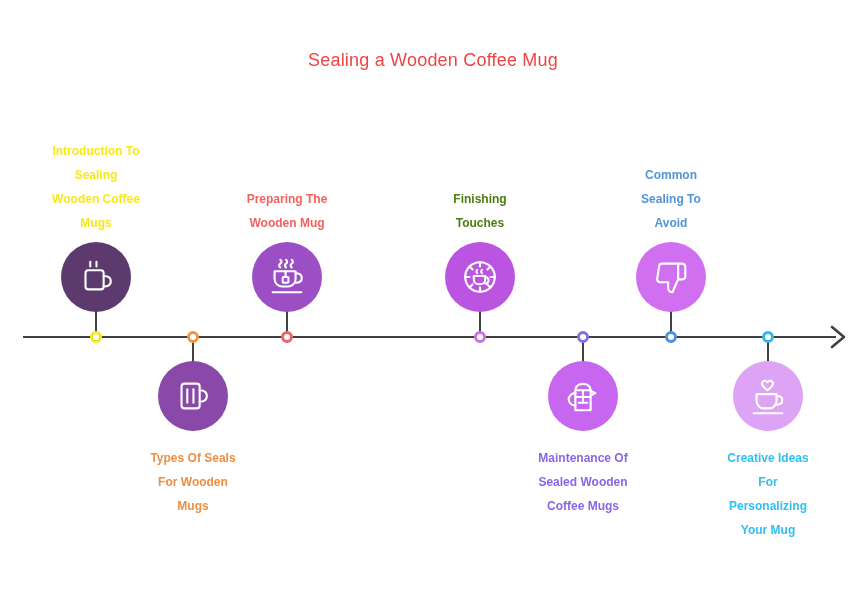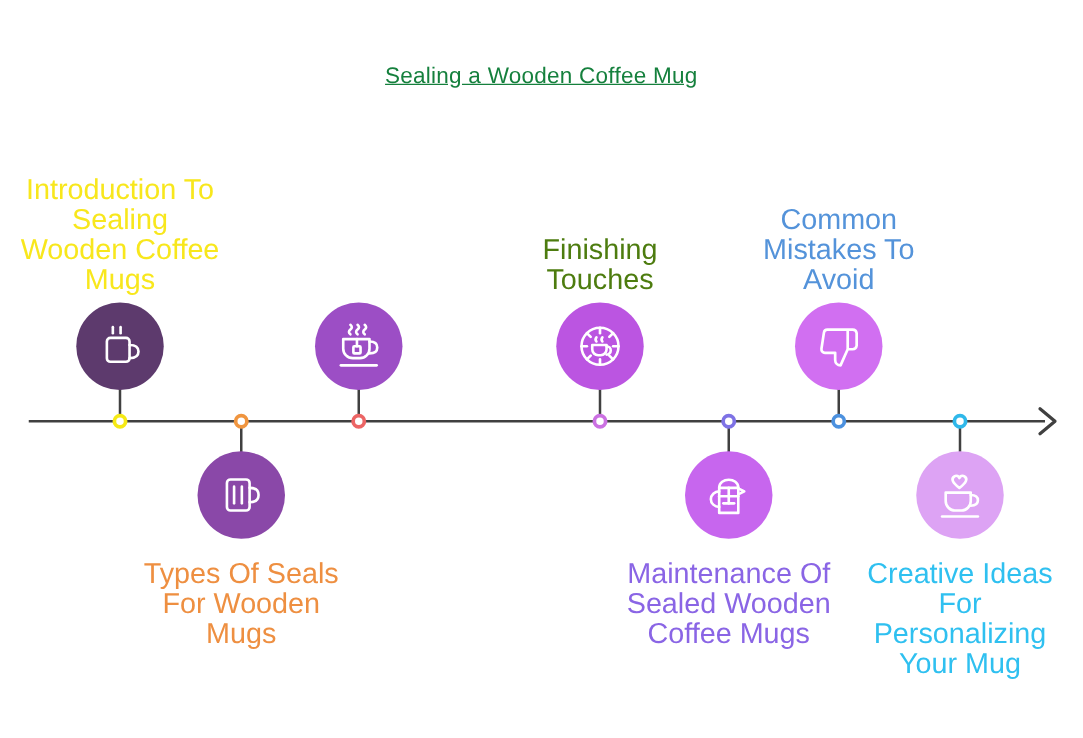--- a/index.html
+++ b/index.html
@@ -9,21 +9,21 @@
   }
   .page-title {
     position:absolute; top:50px; left:0; width:866px; text-align:center;
     font-size:18px; font-weight:400; color:#4b4b4b; letter-spacing:0.2px;
   }
   .timeline-line { position:absolute; top:336px; height:2px; background:#404040; }
   .arrowhead { position:absolute; left:830px; top:325px; }
   .step { position:absolute; top:0; width:190px; height:590px; }
   .step-label {
     position:absolute; left:0; width:190px; text-align:center;
-    font-size:23px; line-height:24px; font-weight:400; white-space:pre-line;
+    font-size:12px; line-height:24px; font-weight:700; white-space:pre-line;
   }
   .step.top .step-label { bottom:355px; }
   .step.bottom .step-label { top:446px; }
   .connector { position:absolute; left:94px; width:2px; background:#404040; }
   .step.top .connector { top:310px; height:27px; }
   .step.bottom .connector { top:337px; height:26px; }
   .circle {
     position:absolute; left:60px; width:70px; height:70px; border-radius:50%;
     display:flex; align-items:center; justify-content:center;
   }
@@ -36,21 +36,21 @@
   .icon { width:42px; height:42px; }
   .icon path, .icon rect, .icon circle, .icon line, .icon polyline {
     fill:none; stroke:#ffffff; stroke-width:2.2; stroke-linecap:round; stroke-linejoin:round;
   }
 </style>
 </head>
 <body>
 
 <div id="canvas">
 
-  <div class="page-title" style="color: #15803d; text-decoration: underline;">Sealing a Wooden Coffee Mug</div>
+  <div class="page-title" style="color: #ef4444;">Sealing a Wooden Coffee Mug</div>
 
   <div class="timeline-line" style="left: 23px; width: 813px; background-color: rgb(64, 64, 64);"></div>
   <svg class="arrowhead" width="18" height="24" viewBox="0 0 18 24">
     <polyline points="2,2 14,12 2,22" fill="none" stroke="#404040" stroke-width="2.6" stroke-linecap="round" stroke-linejoin="round"></polyline>
   </svg>
 
   <div class="step top" style="left:1px;">
     <div class="step-label" style="color: rgb(248, 231, 28);">Introduction To
 Sealing
 Wooden Coffee
@@ -77,20 +77,22 @@
         <rect x="10" y="9" width="19" height="26" rx="3"></rect>
         <path d="M16 15 v14"></path>
           <path d="M22.5 15 v14"></path>
         <path d="M29 16 c5.5 0 7.5 2.6 7.5 6 s-2 6 -7.5 6"></path>
       </svg>
     </div>
     <div class="dot" style="border-color: rgb(240, 149, 63);"></div>
   </div>
 
   <div class="step top" style="left:192px;">
+    <div class="step-label" style="color: rgb(242, 98, 92);">Preparing The
+Wooden Mug</div>
     <div class="connector"></div>
     <div class="circle" style="background-color: rgb(156, 78, 197);">
       <svg class="icon" viewBox="0 0 44 44">
         <path d="M15 12 c-1.6 -1.4 -1.6 -2.7 0 -4 c1.6 -1.3 1.6 -2.6 0 -4"></path>
         <path d="M21 12 c-1.6 -1.4 -1.6 -2.7 0 -4 c1.6 -1.3 1.6 -2.6 0 -4"></path>
         <path d="M27 12 c-1.6 -1.4 -1.6 -2.7 0 -4 c1.6 -1.3 1.6 -2.6 0 -4"></path>
         <path d="M9 16 h22 v8 a8 8 0 0 1 -8 8 h-6 a8 8 0 0 1 -8 -8 z"></path>
         <path d="M31 18 c5 0 6.5 2 6.5 5 s-1.5 5 -6.5 5"></path>
         <path d="M20.5 16 v6"></path>
         <rect x="17.5" y="22" width="6" height="6" rx="0.8"></rect>
@@ -139,21 +141,21 @@
         <path d="M14 23 h16"></path>
         <path d="M14 19 a7 6.5 0 0 0 0 13"></path>
         <path d="M30 16.5 l5 2.5 l-5 2.5"></path>
       </svg>
     </div>
     <div class="dot" style="border-color: rgb(126, 114, 229);"></div>
   </div>
 
   <div class="step top" style="left:576px;">
     <div class="step-label" style="color: rgb(84, 147, 218);">Common
-Mistakes To
+Sealing To
 Avoid</div>
     <div class="connector"></div>
     <div class="circle" style="background-color: rgb(209, 111, 241);">
       <svg class="icon" viewBox="0 0 44 44">
         <g transform="translate(4 5) scale(1.5)">
           <path style="stroke-width:1.5" d="M10 15v4a3 3 0 0 0 3 3l4-9V2H5.72a2 2 0 0 0-2 1.7l-1.38 9a2 2 0 0 0 2 2.3zm7-13h2.67A2.31 2.31 0 0 1 22 4v7a2.31 2.31 0 0 1-2.33 2H17"></path>
         </g>
       </svg>
     </div>
     <div class="dot" style="border-color: rgb(76, 145, 223);"></div>

